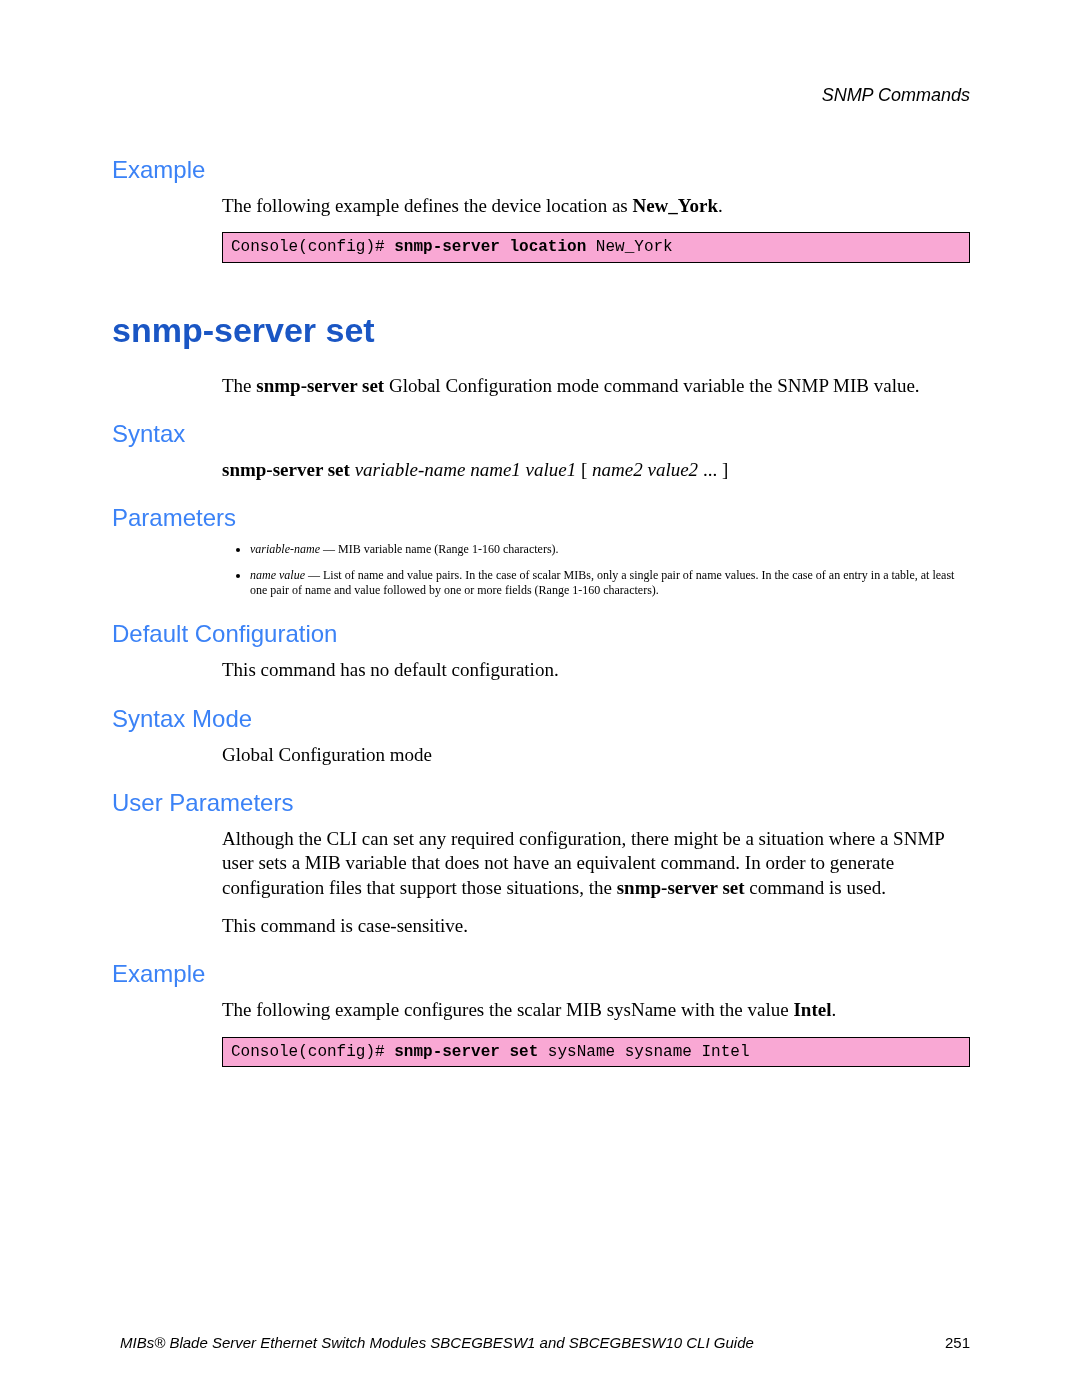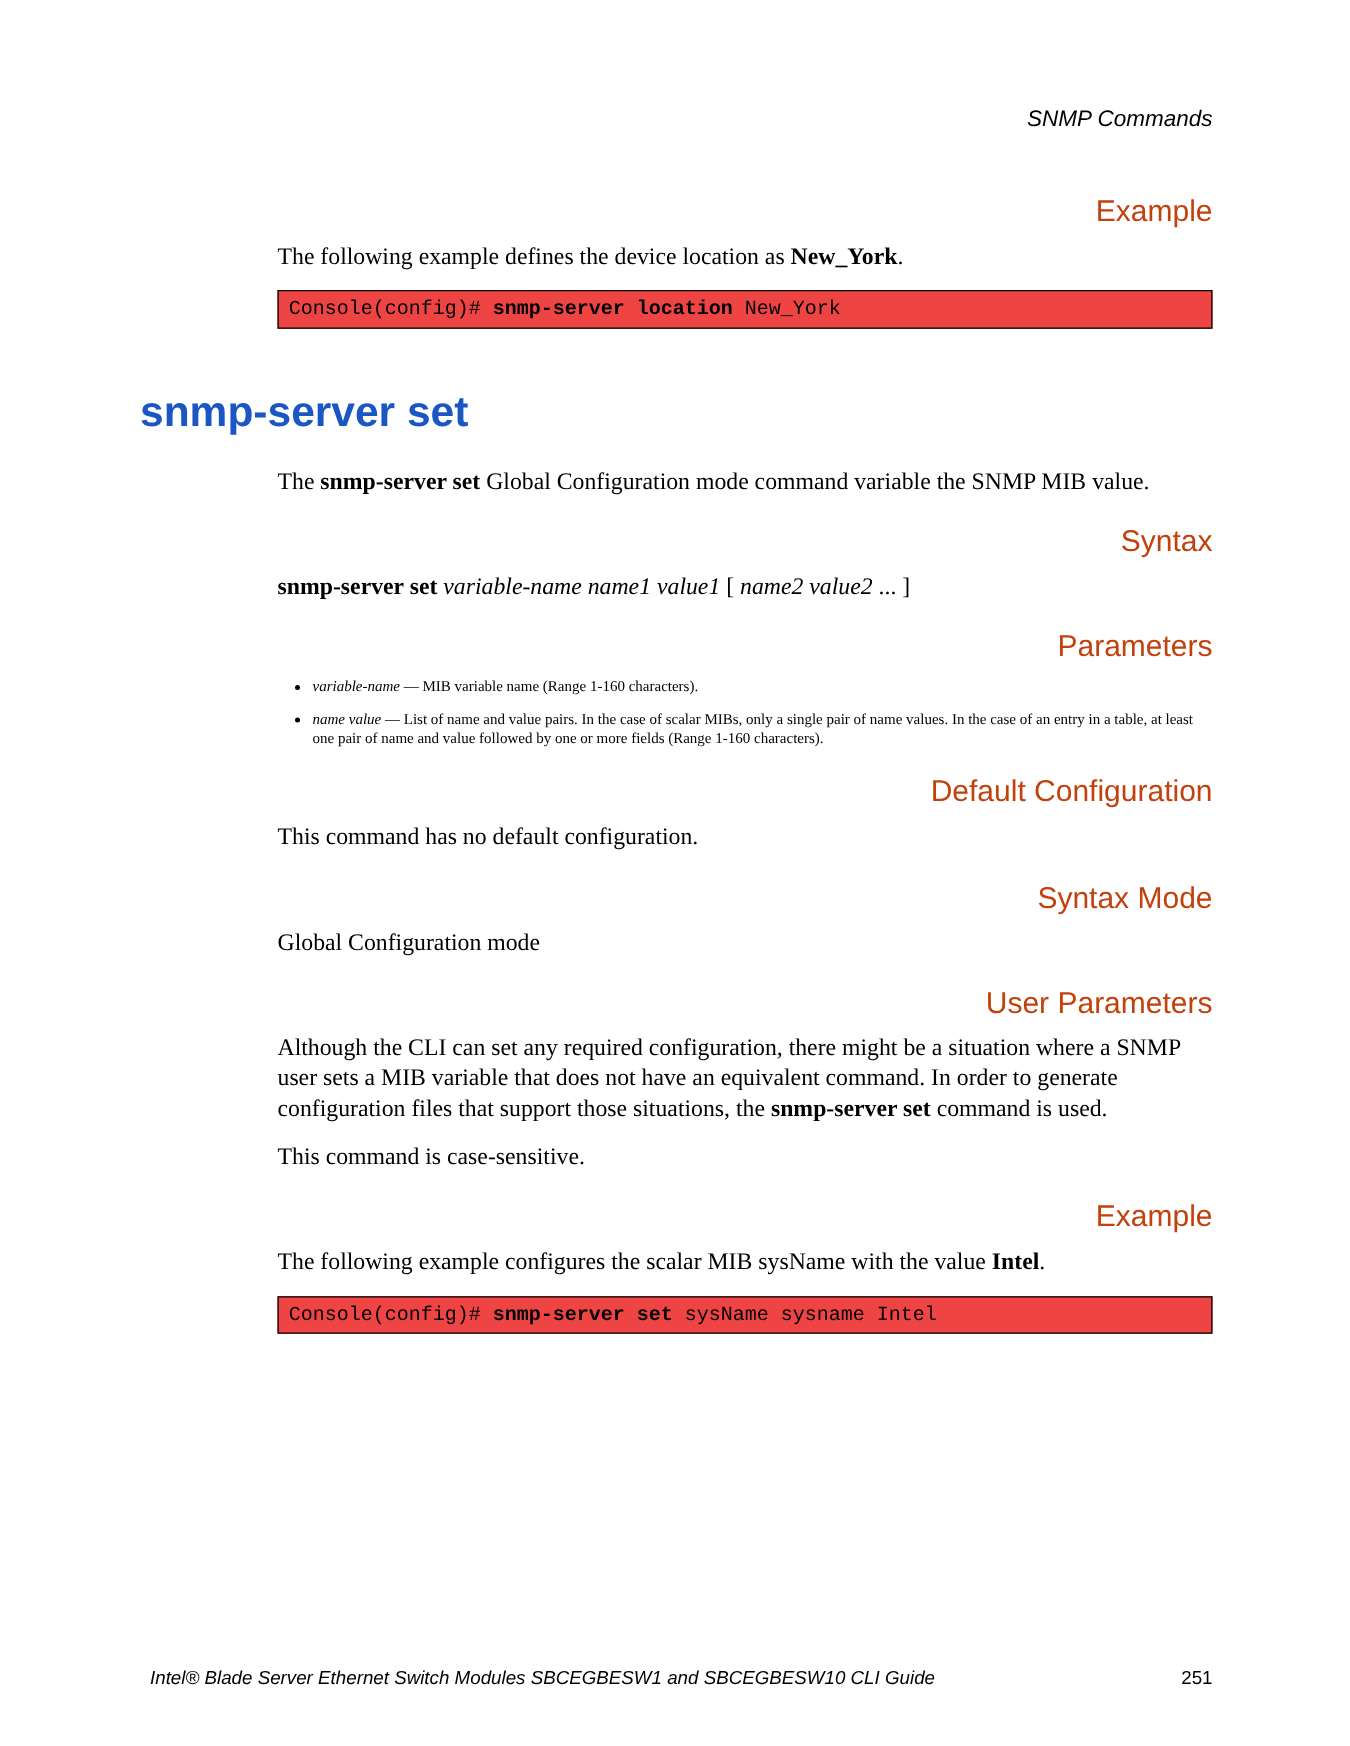--- a/index.html
+++ b/index.html
@@ -21,43 +21,42 @@
   .running-header {
     font-style: italic;
     font-family: Arial, Helvetica, sans-serif;
     font-size: 18px;
     text-align: right;
     margin-bottom: 50px;
   }
   .section-heading {
     font-family: Arial, Helvetica, sans-serif;
     font-size: 24px;
-    color: #c2410c;
+    color: #3b82f6;
     margin: 22px 0 10px 0;
     font-weight: 400;
-    text-align: right;
   }
   .command-title {
     font-family: Arial, Helvetica, sans-serif;
     font-size: 34px;
     font-weight: bold;
     color: #1a56c4;
     margin: 48px 0 24px 0;
   }
   .body-block {
     margin-left: 110px;
     font-size: 19px;
     line-height: 1.28;
   }
   .para {
     margin: 6px 0 14px 0;
   }
   .code-box {
     border: 1px solid #000;
-    background: #ef4444;
+    background: #f9a8d4;
     font-family: "Courier New", monospace;
     font-size: 16px;
     padding: 4px 8px;
     margin: 10px 0 10px 0;
     white-space: pre;
   }
   .code-box .bold { font-weight: bold; }
   ul.param-list {
     margin: 6px 0 14px 0;
     padding-left: 28px;
@@ -145,17 +144,17 @@
 
   <div class="section-heading">Example</div>
   <div class="body-block">
     <div class="para">
       <span>The following example configures the scalar MIB sysName with the value </span><span class="bold">Intel</span><span>.</span>
     </div>
     <div class="code-box"><span>Console(config)# </span><span class="bold">snmp-server set</span><span> sysName sysname Intel</span></div>
   </div>
 
   <div class="footer">
-    <span>Intel® Blade Server Ethernet Switch Modules SBCEGBESW1 and SBCEGBESW10 CLI Guide</span>
+    <span>MIBs® Blade Server Ethernet Switch Modules SBCEGBESW1 and SBCEGBESW10 CLI Guide</span>
     <span class="pagenum">251</span>
   </div>
 
 </div>
 
 </body></html>

